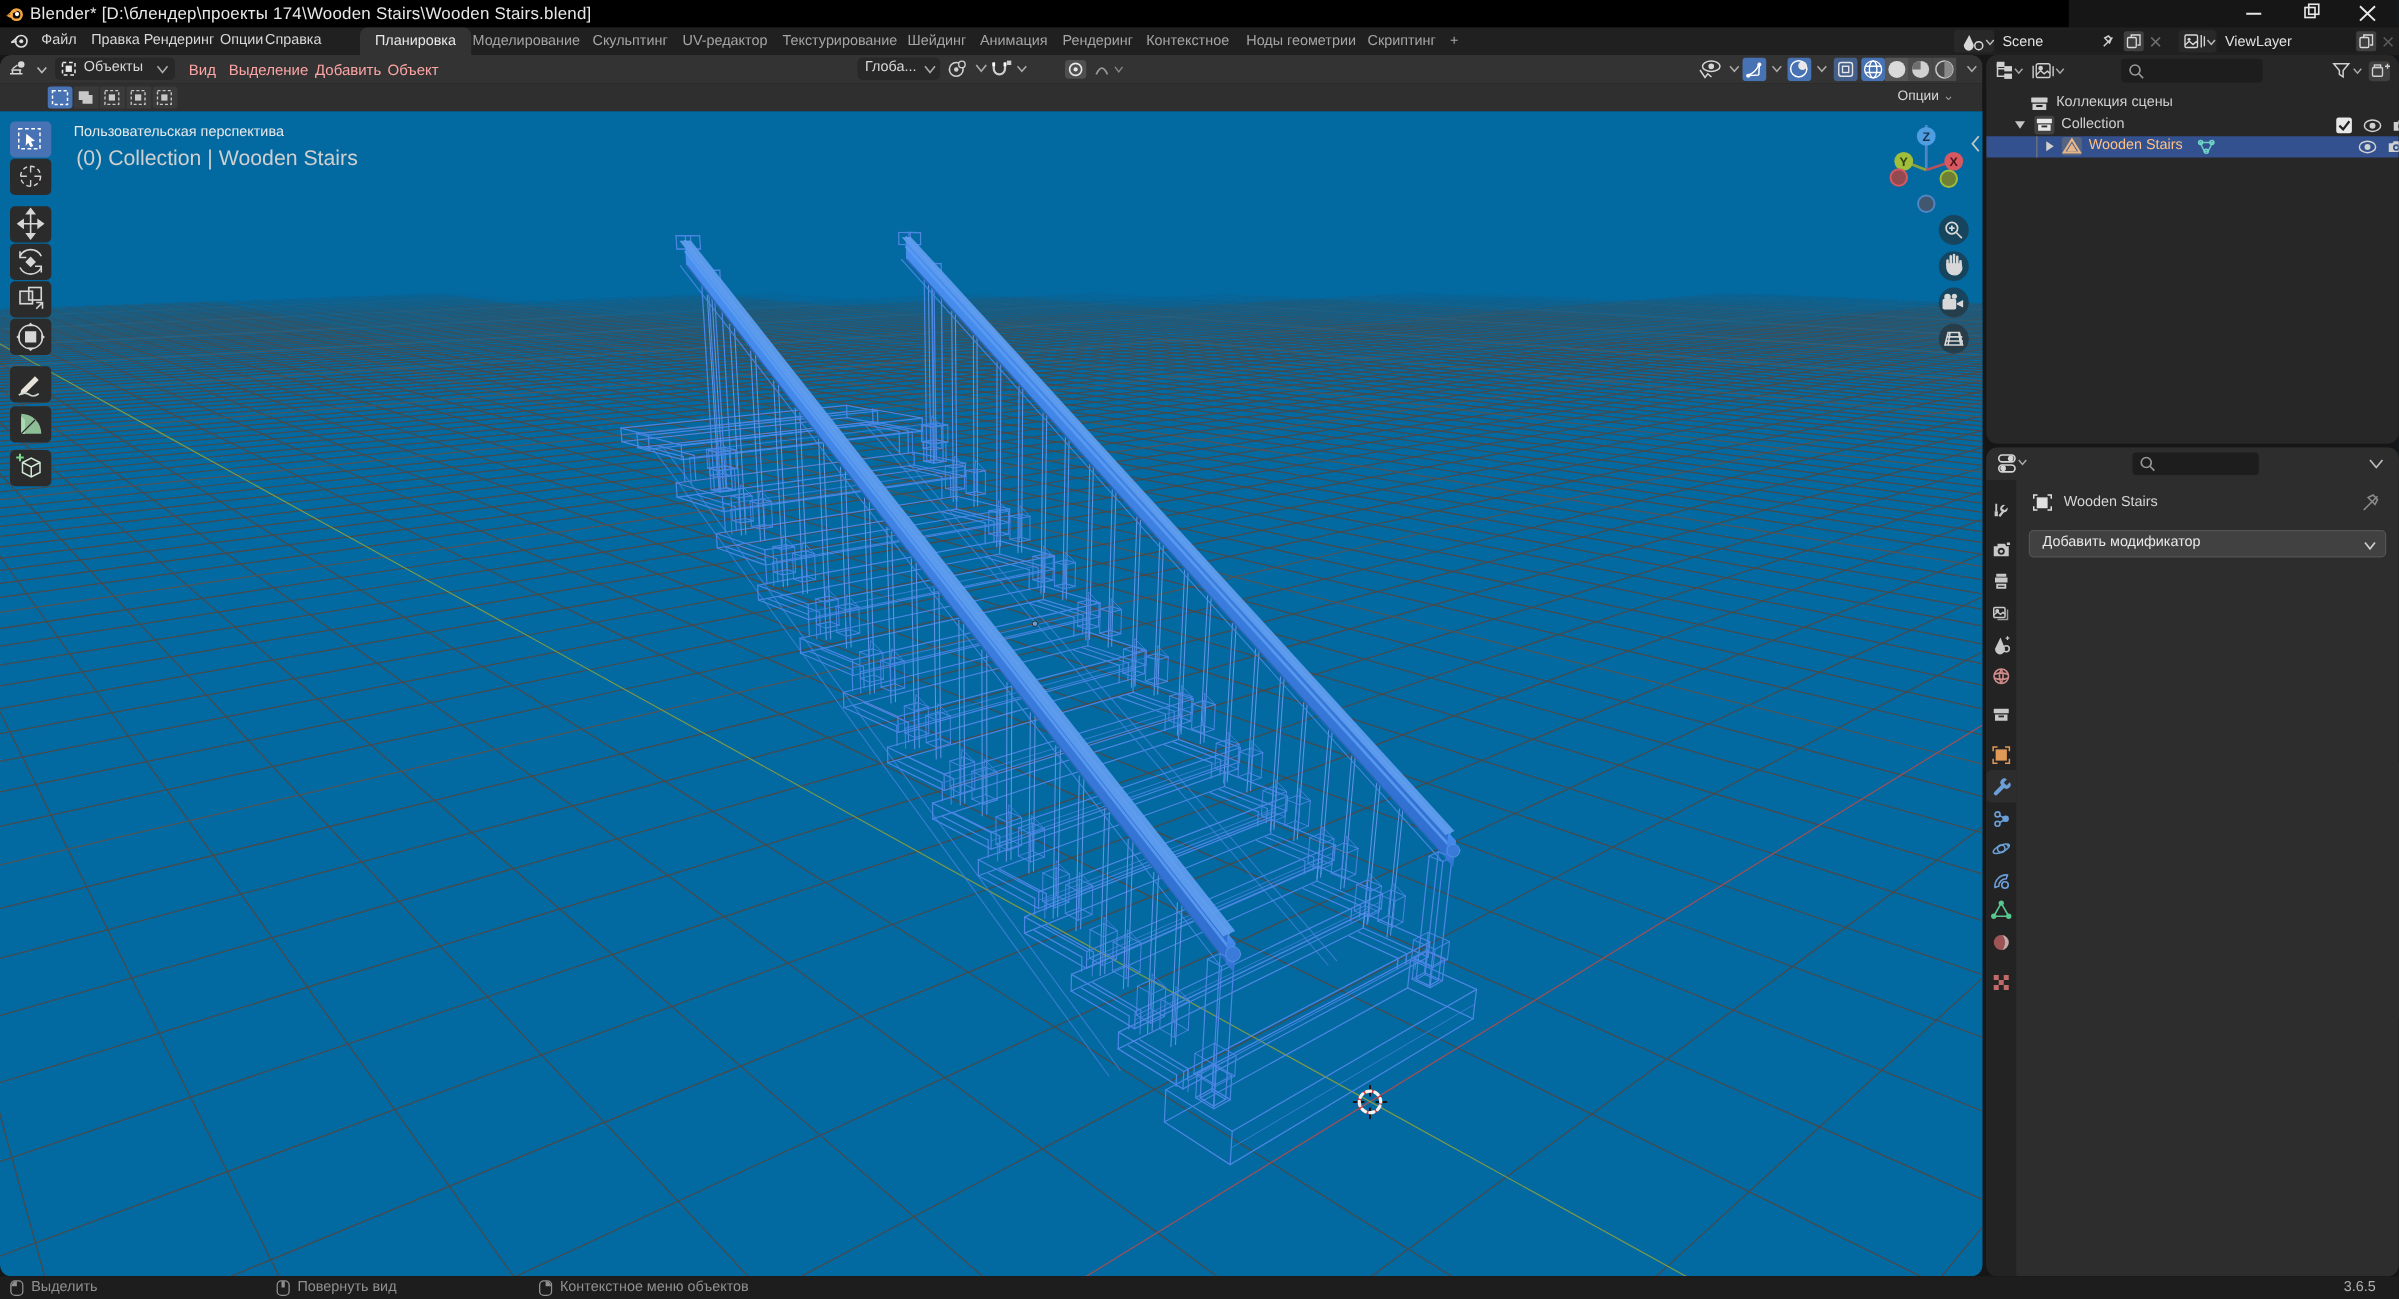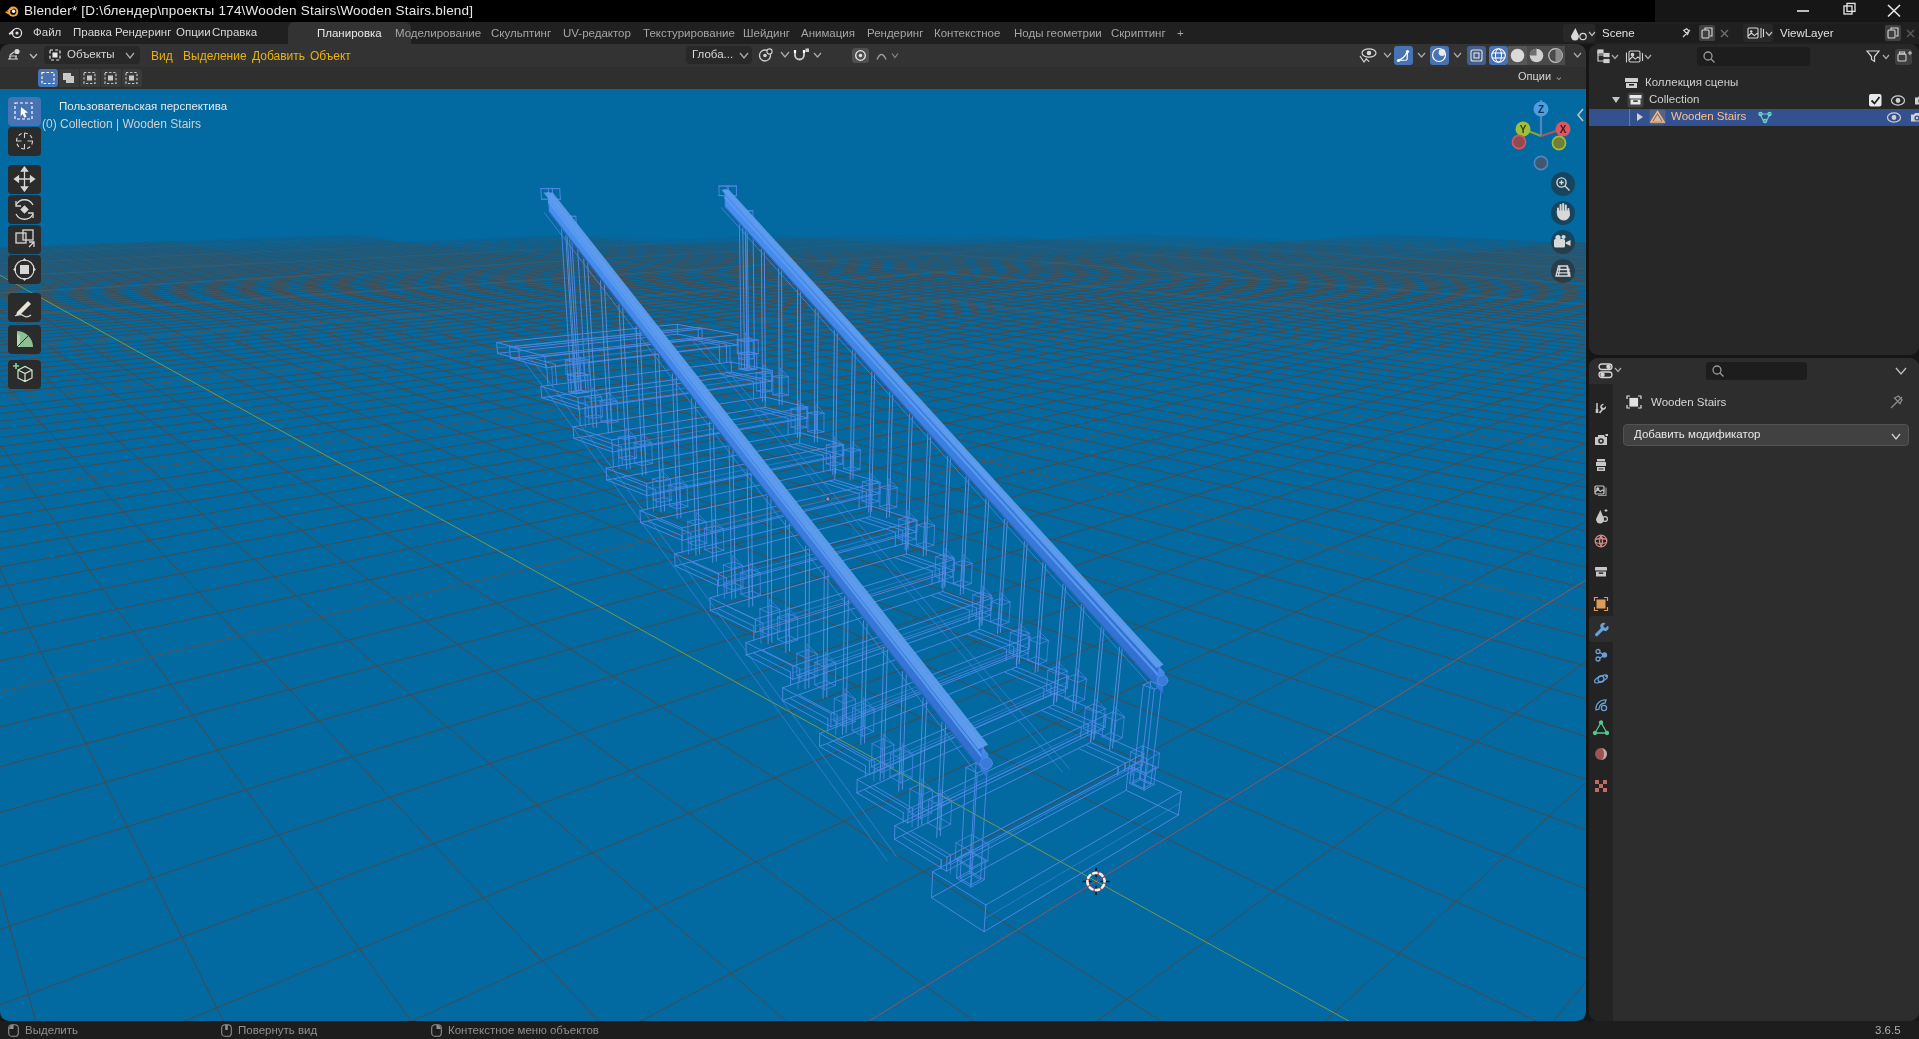--- a/index.html
+++ b/index.html
@@ -1,30 +1,30 @@
 <!DOCTYPE html>
 <html><head><meta charset="utf-8"><style>
 *{margin:0;padding:0;box-sizing:border-box}
 html,body{width:1919px;height:1039px;overflow:hidden;background:#161616;
 font-family:"Liberation Sans",sans-serif;-webkit-font-smoothing:antialiased}
 .abs{position:absolute}
 #titlebar{position:absolute;left:0;top:0;width:1655px;height:22px;background:#000;color:#e8e8e8;font-size:13.5px}
 #titlebar .t{position:absolute;left:24px;top:3px;letter-spacing:0.2px}
 #topbar{position:absolute;left:0;top:22px;width:1919px;height:22px;background:#202020;color:#d5d5d5;font-size:11.5px}
 .menuitem{position:absolute;top:4px;color:#d8d8d8}
-.tab{position:absolute;top:0;height:22px;line-height:22px;padding:0 29px;color:#a5a5a5;border-radius:6px 6px 0 0}
+.tab{position:absolute;top:0;height:22px;line-height:22px;padding:0 12px;color:#a5a5a5;border-radius:6px 6px 0 0}
 .tab.active{background:#333333;color:#e8e8e8}
 #vpheader{position:absolute;left:0;top:44px;width:1586px;height:23px;background:#333333;border-radius:8px 8px 0 0}
 #toolsettings{position:absolute;left:0;top:67px;width:1586px;height:22px;background:#2f2f2f}
 #viewport{position:absolute;left:0;top:89px;width:1718px;height:932px;background:#0369a1;overflow:hidden}
 #vpwrap{position:absolute;left:0;top:44px;width:1586px;height:977px;border-radius:9px;overflow:hidden}
 #outliner{position:absolute;left:1589px;top:44px;width:330px;height:311px;background:#272727;border-radius:9px;overflow:hidden}
 #props{position:absolute;left:1589px;top:358px;width:330px;height:663px;background:#2d2d2d;border-radius:9px;overflow:hidden}
 #statusbar{position:absolute;left:0;top:1021px;width:1919px;height:20px;background:#1d1d1d;color:#909090;font-size:11.5px}
-.hmenu{color:#eab308;font-size:12px;position:absolute;top:4px}
+.hmenu{color:#fca5a5;font-size:12px;position:absolute;top:4px}
 .ddbtn{position:absolute;background:#282828;border-radius:4px;color:#d8d8d8;font-size:11.5px}
 svg{display:block}
 .ol-row{position:absolute;left:16px;width:339px;height:17px;font-size:11.5px;color:#cfcfcf}
 .pr-row{position:absolute;font-size:11.5px;color:#d6d6d6}
 </style></head><body>
 
 <div id="titlebar">
  <svg class="abs" style="left:4px;top:3px" width="17" height="17" viewBox="0 0 17 17">
   <circle cx="9.2" cy="8.7" r="5.1" fill="#f4a63e"></circle>
   <circle cx="9.2" cy="8.7" r="3.1" fill="#0b0b0b"></circle>
@@ -2435,21 +2435,21 @@
 <g transform="translate(1096,792.5)">
 <line x1="0" y1="-13" x2="0" y2="-5" stroke="#141414" stroke-width="1.6"></line>
 <line x1="0" y1="5" x2="0" y2="13" stroke="#141414" stroke-width="1.6"></line>
 <line x1="-13" y1="0" x2="-5" y2="0" stroke="#141414" stroke-width="1.6"></line>
 <line x1="5" y1="0" x2="13" y2="0" stroke="#141414" stroke-width="1.6"></line>
 <circle cx="0" cy="0" r="8.6" fill="none" stroke="#c83737" stroke-width="2.6" stroke-dasharray="3.4 3.4"></circle>
 <circle cx="0" cy="0" r="8.6" fill="none" stroke="#f2f2f2" stroke-width="2.6" stroke-dasharray="3.4 3.4" stroke-dashoffset="3.4"></circle>
 </g>
 </svg>
  <div style="position:absolute;left:59px;top:11px;font-size:11.5px;color:#e8e8e8">Пользовательская перспектива</div>
- <div style="position:absolute;left:42px;top:28px;font-size:12px;color:#cfcfcf">(0) Collection | Wooden Stairs</div>
+ <div style="position:absolute;left:61px;top:28px;font-size:17px;color:#cfcfcf">(0) Collection | Wooden Stairs</div>
  <svg class="abs" style="left:8px;top:8px" width="34" height="300" viewBox="0 0 34 300">
 <rect x="0" y="0" width="33" height="29" rx="4" fill="#4772b3"></rect>
 <g fill="none" stroke="#fff" stroke-width="1.2">
           <rect x="7" y="6" width="17" height="16" stroke-dasharray="3 2"></rect>
           <path d="M13 10 l7 5.5 -3.2 0.6 1.8 3.6 -2.2 1 -1.8-3.6 -2 2.4 z" fill="#fff" stroke="none"></path>
         </g>
 <rect x="0" y="30" width="33" height="29" rx="4" fill="#2b2b2b"></rect>
 <g fill="none" stroke="#e0d6cf" stroke-width="1.1">
           <circle cx="16.5" cy="44" r="8" stroke-dasharray="3.6 2.6"></circle>
           <path d="M16.5 36 v5 M16.5 47 v5 M8.5 44 h5 M19.5 44 h5" stroke="#d0d0d0"></path>

